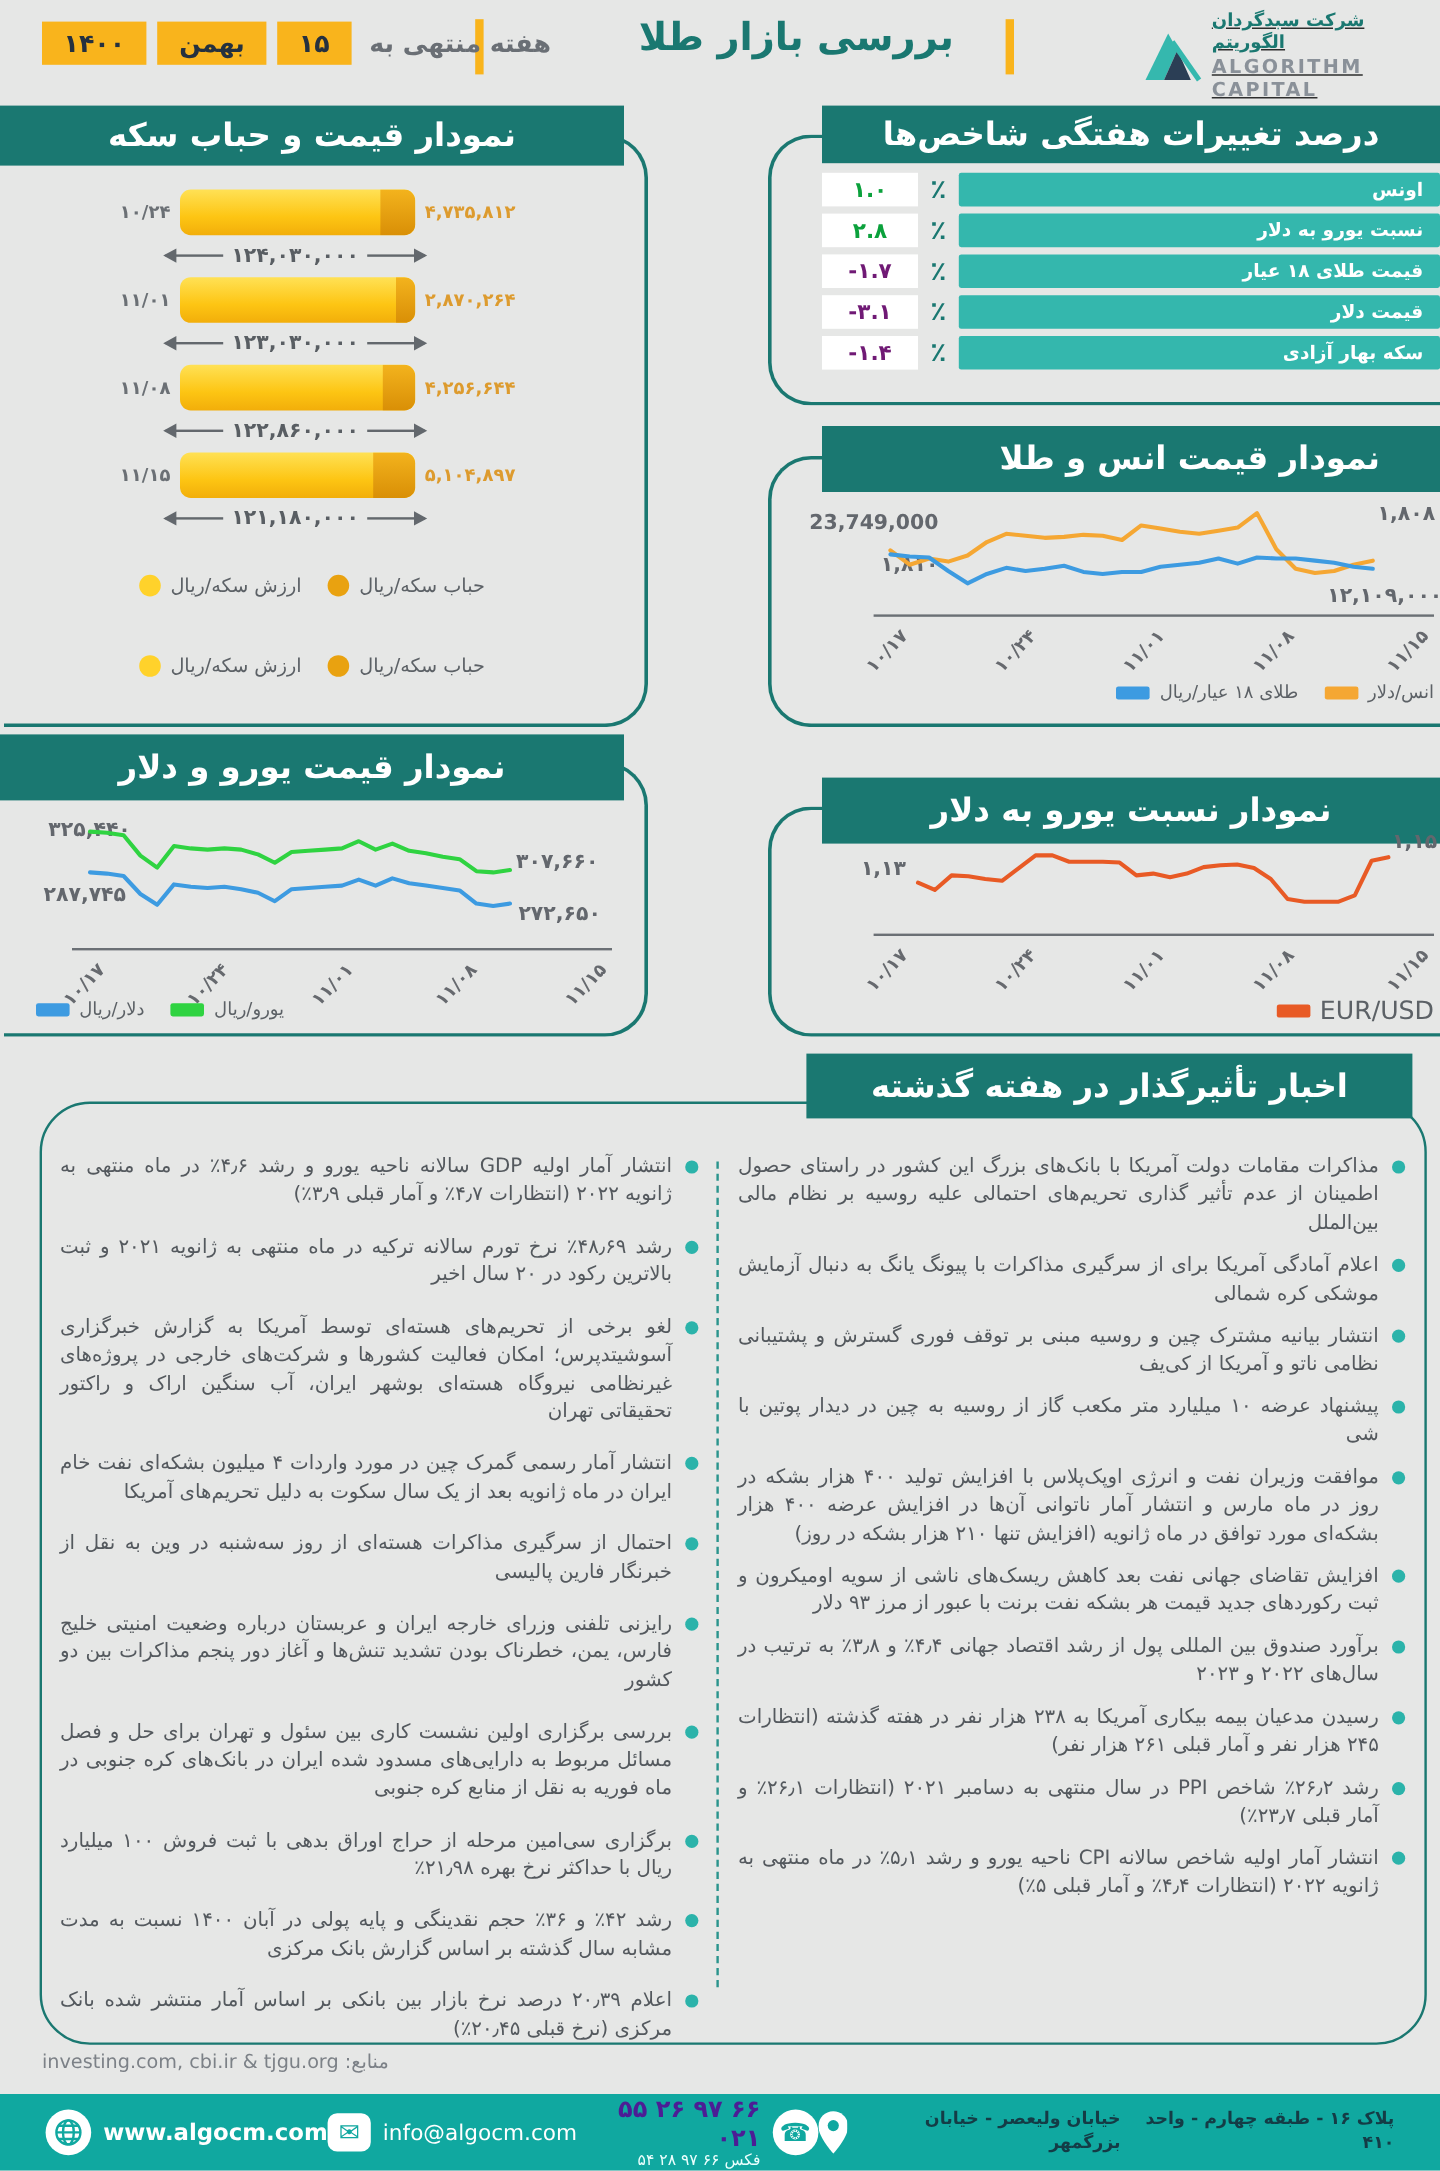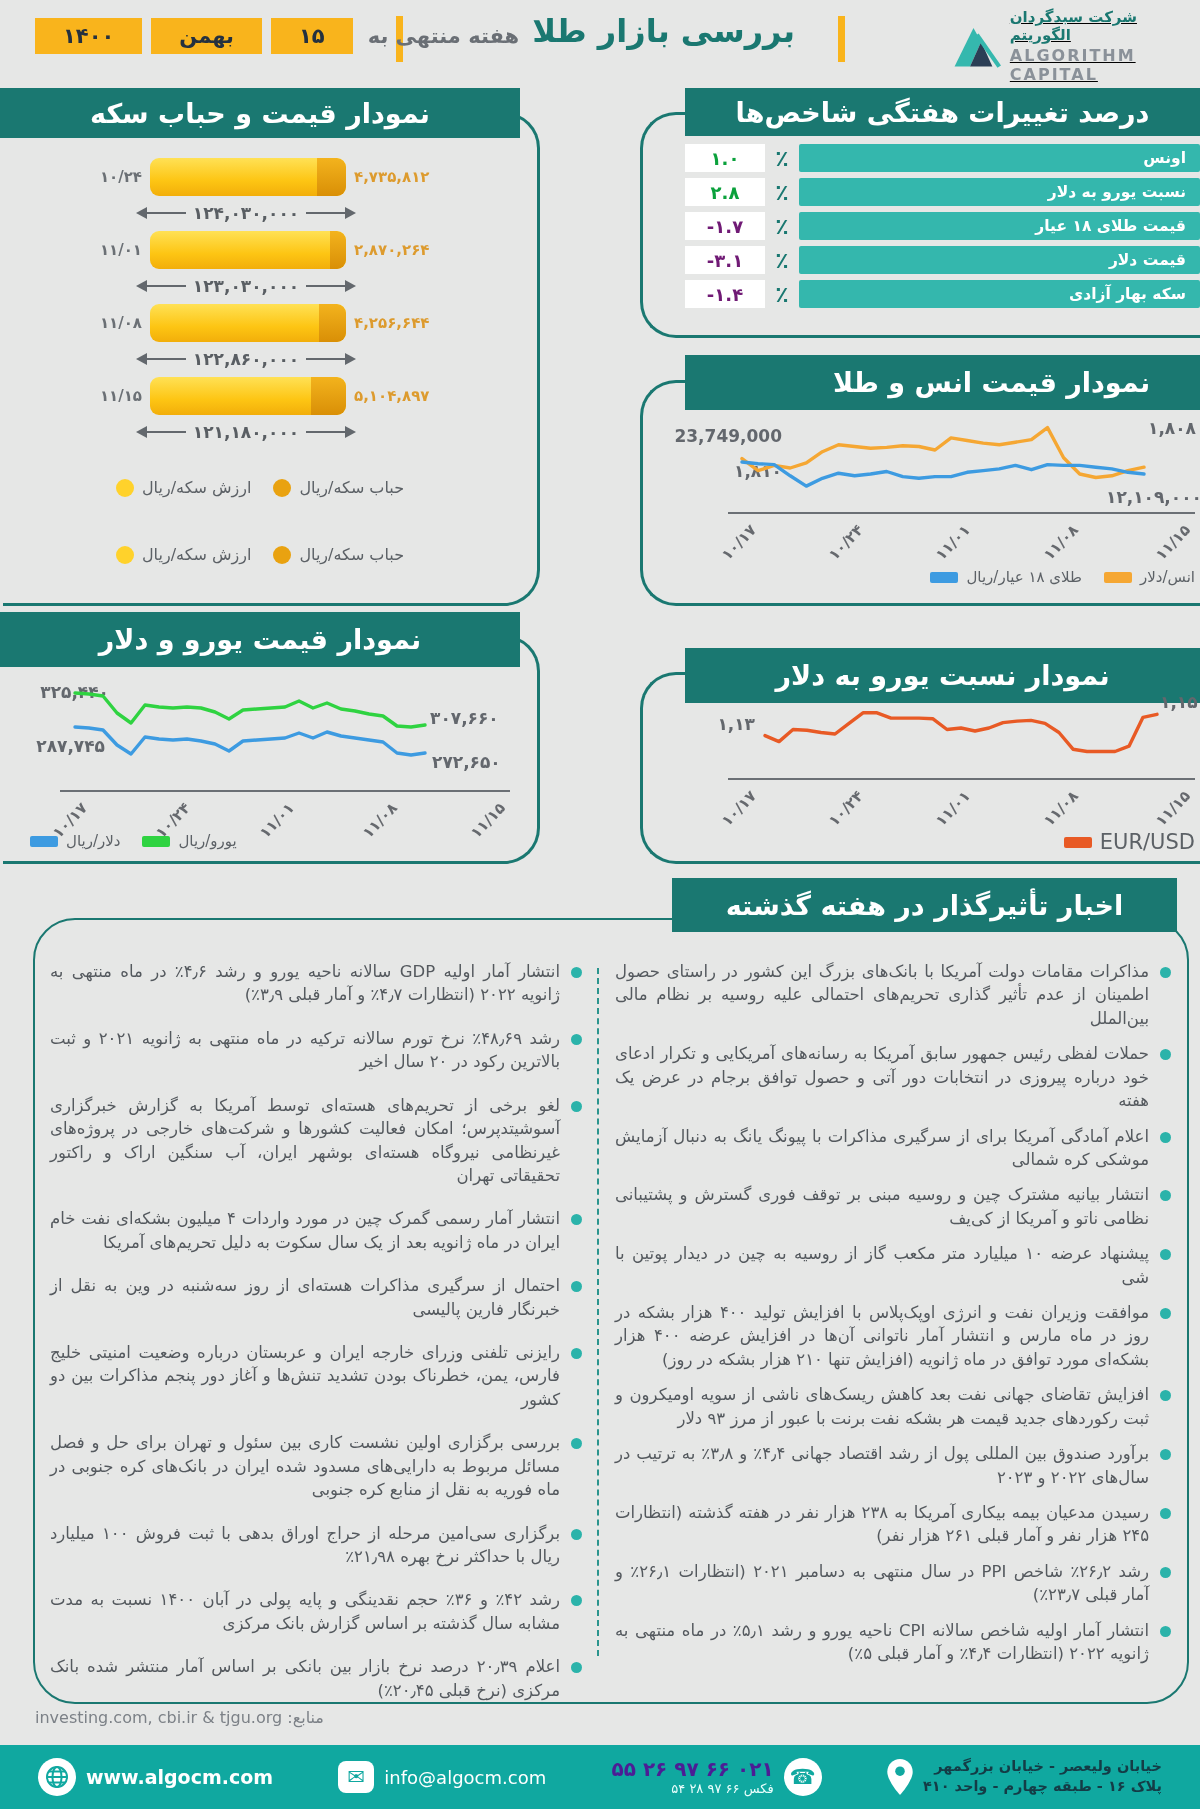--- a/index.html
+++ b/index.html
@@ -3,21 +3,21 @@
 <meta charset="utf-8">
 <style>
   html,body{margin:0;padding:0;background:#d9dadb;}
   body{font-family:"DejaVu Sans",sans-serif;}
   #page{position:relative;width:1200px;height:1809px;background:#e6e7e6;overflow:hidden;direction:rtl;margin:0 auto;}
   
   .hbar{position:absolute;background:#1a7871;color:#fff;font-weight:bold;display:flex;align-items:center;justify-content:center;font-size:27px;}
   #main-title{position:absolute;left:425px;top:12px;width:370px;text-align:right;color:#1a7871;font-size:32px;font-weight:bold;}
   .ybar{position:absolute;top:16px;width:7px;height:46px;background:#f9b41c;}
   #date-group{position:absolute;left:35px;top:18px;display:flex;direction:ltr;align-items:center;gap:9px;}
-  .datebox{background:#f9b41c;color:#25313f;font-weight:bold;font-size:21px;padding:6px 28px;}
+  .datebox{background:#f9b41c;color:#25313f;font-weight:bold;font-size:21px;padding:6px 18px;}
   #date-prefix{color:#6a6f75;font-weight:bold;font-size:21px;margin-left:6px;}
   #logo{position:absolute;left:952px;top:8px;display:flex;direction:ltr;align-items:center;gap:8px;}
   #logo .ltxt{display:flex;flex-direction:column;gap:2px;text-decoration:underline;}
   #logo .lfa{color:#1a7871;font-size:15px;font-weight:bold;text-align:left;}
   #logo .len{color:#8a9199;font-size:16px;letter-spacing:2px;font-weight:bold;}
   
   .curveL{position:absolute;border:0 solid #1a7871;border-left-width:3px;border-top-width:3px;border-bottom-width:3px;border-top-left-radius:36px;border-bottom-left-radius:36px;}
   .curveR{position:absolute;border:0 solid #1a7871;border-right-width:3px;border-top-width:3px;border-bottom-width:3px;border-top-right-radius:36px;border-bottom-right-radius:36px;}
   
   #weekly-rows{position:absolute;left:685px;top:144px;width:515px;}
@@ -69,21 +69,21 @@
   
   #sources{position:absolute;left:35px;top:1708px;color:#7c8187;font-size:16px;direction:rtl;}
   #footer-bar{position:absolute;left:0;top:1745px;width:1200px;height:64px;background:#10a8a0;display:flex;direction:ltr;align-items:center;justify-content:space-between;padding:0 38px;box-sizing:border-box;}
   .fgroup{display:flex;align-items:center;gap:10px;}
   .ficon{width:38px;height:38px;border-radius:50%;background:#fff;display:flex;align-items:center;justify-content:center;color:#10a8a0;font-size:21px;flex:none;}
   .ficon.sq{border-radius:8px;width:36px;height:32px;}
   .ftxt{color:#fff;font-weight:bold;font-size:19px;}
   .fphone{display:flex;flex-direction:column;align-items:flex-end;line-height:1.2;}
   .fphone .p1{color:#4c1d95;font-weight:bold;font-size:20px;direction:ltr;text-align:right;}
   .fphone .p2{color:#eafffd;font-size:13px;direction:ltr;}
-  .faddr{display:flex;flex-direction:column;line-height:1.35;}
+  .faddr{display:flex;flex-direction:row;line-height:1.35;}
   .faddr span{color:#143c46;font-weight:bold;font-size:14.5px;text-align:right;}
 </style>
 </head>
 <body>
 
 <div id="page">
 
   <div id="logo">
     <svg width="58" height="52" viewBox="0 0 58 52">
       <polygon points="3,50 25,5 34,21 21,50" fill="#35b8ae"></polygon>
@@ -318,24 +318,20 @@
   <div class="hbar" style="left:672px;top:878px;width:505px;height:54px;">اخبار تأثیرگذار در هفته گذشته</div>
   <div id="news-divider"></div>
 
   <div id="news-col-right" class="newscol">
 
       <div class="bullet">
         <span class="ndot"></span>
         <span class="ntxt">مذاکرات مقامات دولت آمریکا با بانک‌های بزرگ این کشور در راستای حصول اطمینان از عدم تأثیر گذاری تحریم‌های احتمالی علیه روسیه بر نظام مالی بین‌الملل</span>
       </div>
 
-      <div class="bullet">
-        <span class="ndot"></span>
-        <span class="ntxt">حملات لفظی رئیس جمهور سابق آمریکا به رسانه‌های آمریکایی و تکرار ادعای خود درباره پیروزی در انتخابات دور آتی و حصول توافق برجام در عرض یک هفته</span>
-      </div>
 
       <div class="bullet">
         <span class="ndot"></span>
         <span class="ntxt">اعلام آمادگی آمریکا برای از سرگیری مذاکرات با پیونگ یانگ به دنبال آزمایش موشکی کره شمالی</span>
       </div>
 
       <div class="bullet">
         <span class="ndot"></span>
         <span class="ntxt">انتشار بیانیه مشترک چین و روسیه مبنی بر توقف فوری گسترش و پشتیبانی نظامی ناتو و آمریکا از کی‌یف</span>
       </div>

